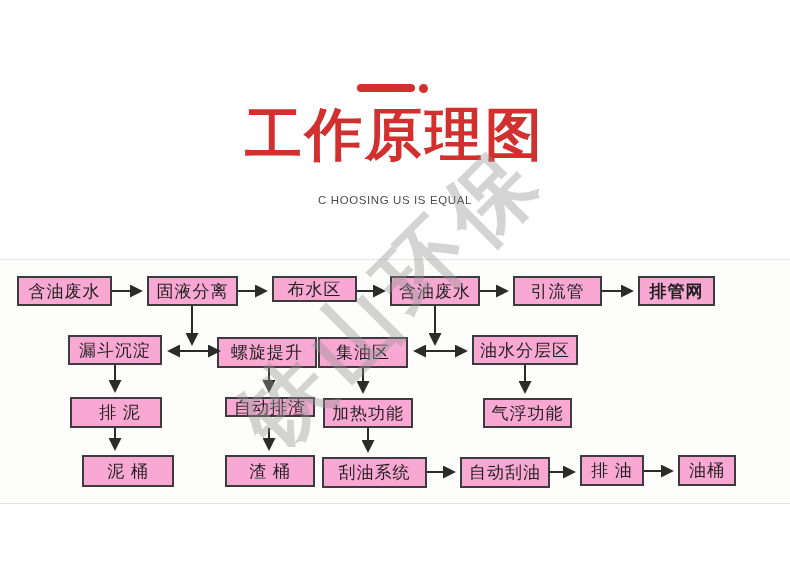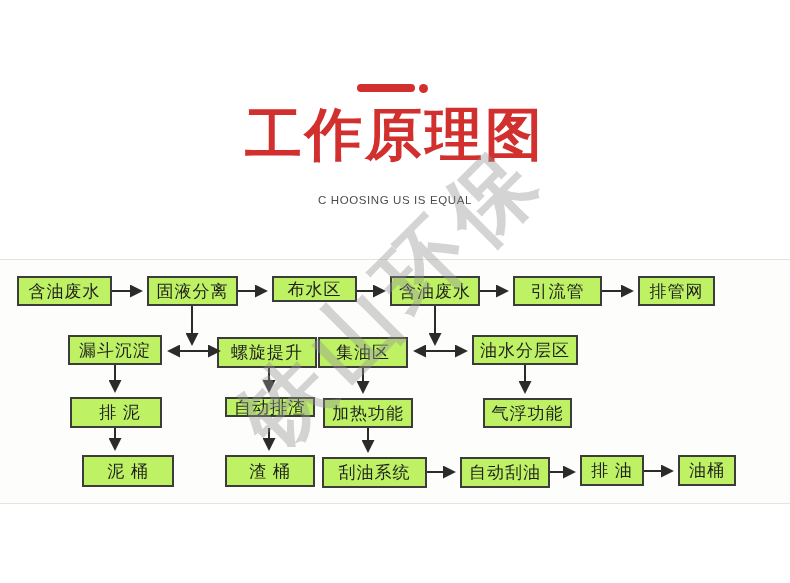--- a/index.html
+++ b/index.html
@@ -31,21 +31,21 @@
     position:absolute; left:0; width:790px; height:0;
     border-top:1px solid #e3e3e3;
   }
   .divider.top { top:259px; }
   .divider.bottom { top:503px; }
   .diagram-band {
     position:absolute; left:0; top:260px; width:790px; height:243px;
     background:#fdfdfc;
   }
   .node {
-    position:absolute; background:#bef264; border:2px solid #3c3c3c;
+    position:absolute; background:#f9a8d4; border:2px solid #3c3c3c;
     display:flex; align-items:center; justify-content:center;
     font-size:17px; color:#1f1f1f; letter-spacing:1px;
     white-space:pre; z-index:2;
   }
   .arrows { position:absolute; left:0; top:0; z-index:3; pointer-events:none; }
   .watermark {
     position:absolute; left:392px; top:298px; z-index:4;
     transform:translate(-50%,-50%) rotate(-45deg);
     font-size:86px; font-weight:bold; letter-spacing:10px;
     color:rgba(148,148,148,0.40); white-space:nowrap; pointer-events:none;
@@ -65,21 +65,21 @@
 
 <div class="divider top"></div>
 <div class="diagram-band"></div>
 <div class="divider bottom"></div>
 
 <div class="node" style="left:17px;  top:276px; width:95px;  height:30px;">含油废水</div>
 <div class="node" style="left:147px; top:276px; width:91px;  height:30px;">固液分离</div>
 <div class="node" style="left:272px; top:276px; width:85px;  height:26px;">布水区</div>
 <div class="node" style="left:390px; top:276px; width:90px;  height:30px;">含油废水</div>
 <div class="node" style="left:513px; top:276px; width:89px;  height:30px;">引流管</div>
-<div class="node" style="left:638px; top:276px; width:77px;  height:30px;">排管网</div>
+<div class="node" style="left:638px; top:276px; width:77px;  height:30px;font-weight:bold;">排管网</div>
 
 <div class="node" style="left:68px;  top:335px; width:94px;  height:30px;">漏斗沉淀</div>
 <div class="node" style="left:217px; top:337px; width:100px;  height:31px;">螺旋提升</div>
 <div class="node" style="left:318px; top:337px; width:90px;  height:31px;">集油区</div>
 <div class="node" style="left:472px; top:335px; width:106px; height:30px;">油水分层区</div>
 
 <div class="node" style="left:70px;  top:397px; width:92px;  height:31px;padding-left:8px;">排 泥</div>
 <div class="node" style="left:225px; top:397px; width:90px;  height:20px;">自动排渣</div>
 <div class="node" style="left:323px; top:398px; width:90px;  height:30px;">加热功能</div>
 <div class="node" style="left:483px; top:398px; width:89px;  height:30px;">气浮功能</div>

